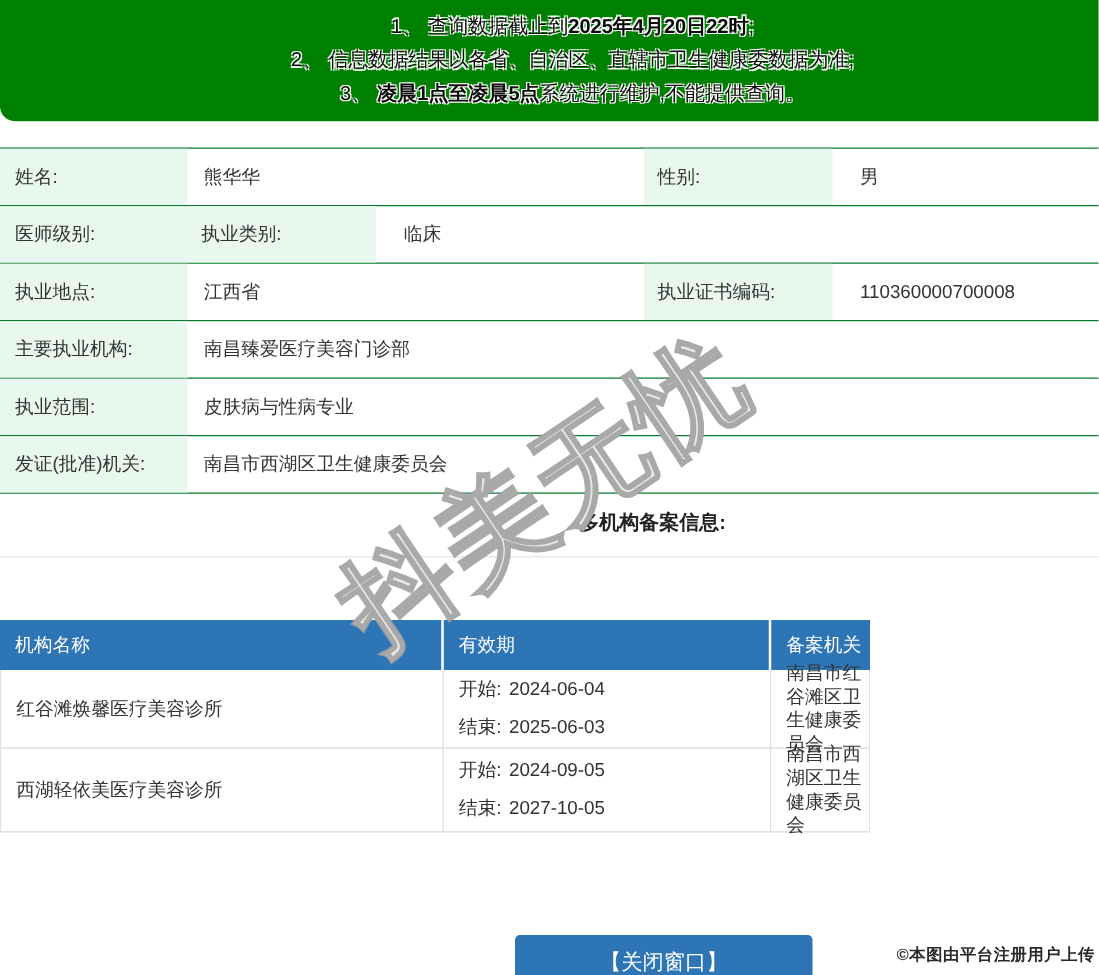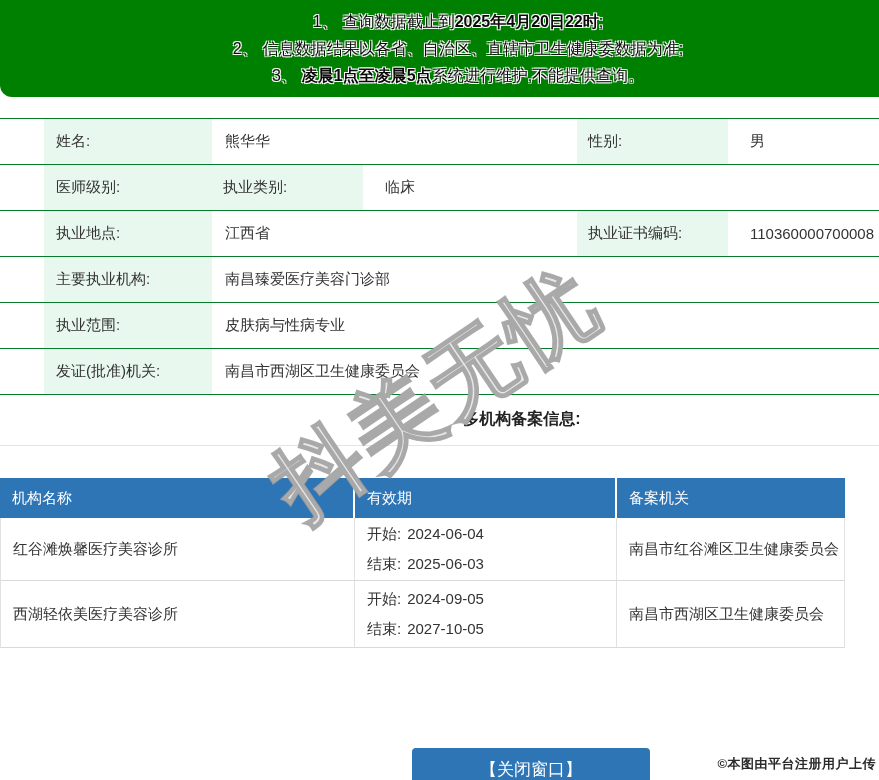--- a/index.html
+++ b/index.html
@@ -21,35 +21,35 @@
                 -1px 1px 0 rgba(255,255,255,.95), 1px 1px 0 rgba(255,255,255,.95);
     text-align:center;
   }
   .note .num { margin-right:5px; }
   .note b { font-weight:bold; }
 
   
   .info-table { position:absolute; top:118px; left:0; width:879px; border-top:1px solid #077b2b; }
   .info-row { display:flex; height:46px; border-bottom:1px solid #077b2b; align-items:stretch; font-size:15px; }
   .cell { display:flex; align-items:center; }
-  .lab1 { width:168px; background:#e9f8ef; padding-left:12px;margin-left:44px; }
+  .lab1 { width:150px; background:#e9f8ef; padding-left:12px; }
   .val1 { width:365px; padding-left:13px; }
   .lab2 { width:151px; background:#e9f8ef; padding-left:11px; }
   .val2 { flex:1; padding-left:22px; }
   .valw { flex:1; padding-left:13px; }
 
   
   .section-title {
     position:absolute; top:406px; left:0; width:879px;
     text-align:center; padding-left:165px;
     font-size:16px; font-weight:bold; color:#222; line-height:26px;
   }
   .divider { position:absolute; top:445px; left:0; width:879px; border-top:1px solid #e4e4e4; }
 
-  .records { position:absolute; top:478px; left:0; width:845px; }
+  .records { position:absolute; top:496px; left:0; width:696px; }
   .rec-header { display:flex; height:40px; background:#2e75b6; color:#fff; font-size:15px; }
   .rec-header .hc { display:flex; align-items:center; padding-left:12px; }
   .hc1 { width:355px; border-right:2px solid #fff; }
   .hc2 { width:262px; border-right:2px solid #fff; }
   .hc3 { flex:1; }
   .rec-row {
     display:flex; font-size:15px; color:#333;
     border-left:1px solid #e2e2e2; border-right:1px solid #e2e2e2; border-bottom:1px solid #d9d9d9;
   }
   .rec-row.r1 { height:63px; }

